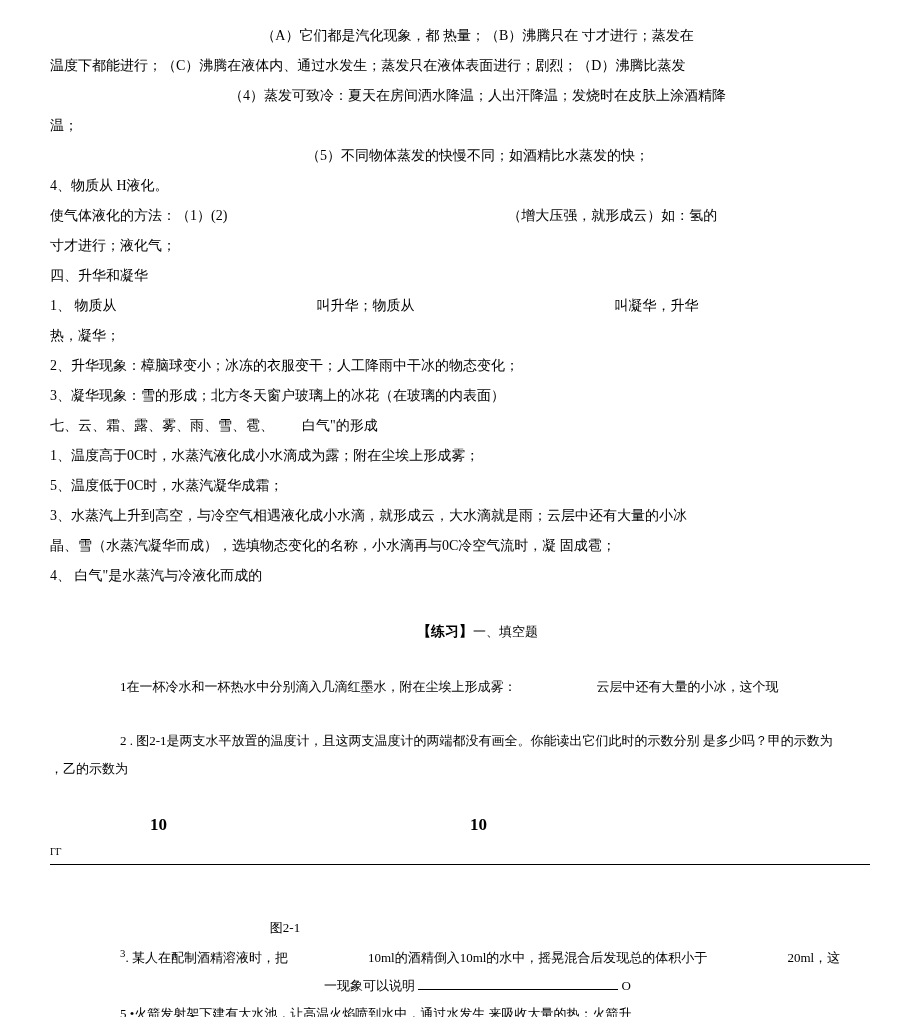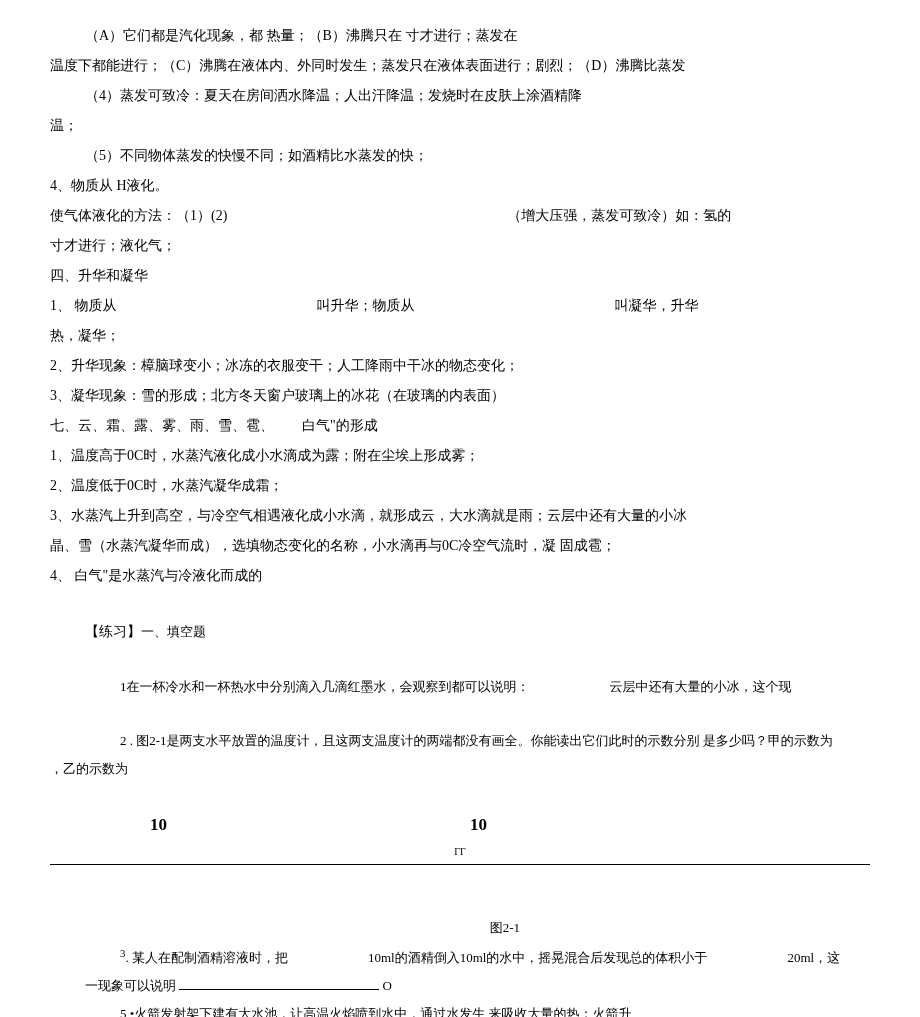--- a/index.html
+++ b/index.html
@@ -10,108 +10,109 @@
       margin: 0;
       padding: 20px 50px;
       background: #fff;
       width: 820px;
     }
     .line {
       margin: 2px 0;
     }
     .indent-1 {
       padding-left: 35px;
+      text-align: center;
     }
     .indent-2 {
       padding-left: 70px;
     }
     .gap {
       display: inline-block;
       width: 200px;
     }
     .gap-sm {
       display: inline-block;
       width: 80px;
     }
     .gap-lg {
       display: inline-block;
       width: 280px;
     }
     .exercise-label {
-      font-weight: normal;
+      font-weight: bold;
     }
     .spacer {
       height: 24px;
     }
     .num-row {
       display: flex;
       font-weight: bold;
       font-size: 17px;
       padding: 0 30px;
     }
     .num-left { flex: 0 0 auto; padding-left: 70px; }
     .num-right { flex: 1; text-align: center; padding-right: 50px;}
     .hr-line {
       border: none;
       border-top: 1px solid #000;
       margin: 2px 0;
     }
-    .tc { font-size: 10px; text-align: center; }
+    .tc { font-size: 10px; text-align: left; }
     .caption {
-      text-align: right;
+      text-align: center;
       font-size: 12px;
       padding-right: 350px;
     }
     .fill-blank {
       border-bottom: 1px solid #000;
       display: inline-block;
       min-width: 200px;
       height: 1em;
     }
     .sm {
       font-size: 13px;
     }
   </style>
 </head>
 <body>
 
 <div class="line indent-1">（A）它们都是汽化现象，都 热量；（B）沸腾只在 寸才进行；蒸发在</div>
-<div class="line">温度下都能进行；（C）沸腾在液体内、外同时发生；蒸发只在液体表面进行；剧烈；（D）沸腾比蒸发</div>
+<div class="line">温度下都能进行；（C）沸腾在液体内、通过水发生；蒸发只在液体表面进行；剧烈；（D）沸腾比蒸发</div>
 <div class="line indent-1">（4）蒸发可致冷：夏天在房间洒水降温；人出汗降温；发烧时在皮肤上涂酒精降</div>
 <div class="line">温；</div>
 <div class="line indent-1">（5）不同物体蒸发的快慢不同；如酒精比水蒸发的快；</div>
 <div class="line">4、物质从 H液化。</div>
 <div class="line">
-  <span>使气体液化的方法：（1）(2)</span><span class="gap-lg"></span><span>（增大压强，蒸发可致冷）如：氢的</span>
+  <span>使气体液化的方法：（1）(2)</span><span class="gap-lg"></span><span>（增大压强，就形成云）如：氢的</span>
 </div>
 <div class="line">寸才进行；液化气；</div>
 <div class="line">四、升华和凝华</div>
 <div class="line">
   <span>1、 物质从</span><span class="gap"></span><span>叫升华；物质从</span><span class="gap"></span><span>叫凝华，升华</span>
 </div>
 <div class="line">热，凝华；</div>
 <div class="line">2、升华现象：樟脑球变小；冰冻的衣服变干；人工降雨中干冰的物态变化；</div>
 <div class="line">3、凝华现象：雪的形成；北方冬天窗户玻璃上的冰花（在玻璃的内表面）</div>
 <div class="line">七、云、霜、露、雾、雨、雪、雹、　　白气"的形成</div>
 <div class="line">1、温度高于0C时，水蒸汽液化成小水滴成为露；附在尘埃上形成雾；</div>
-<div class="line">2、温度低于0C时，水蒸汽凝华成霜；</div>
+<div class="line">5、温度低于0C时，水蒸汽凝华成霜；</div>
 <div class="line">3、水蒸汽上升到高空，与冷空气相遇液化成小水滴，就形成云，大水滴就是雨；云层中还有大量的小冰</div>
 <div class="line">晶、雪（水蒸汽凝华而成），选填物态变化的名称，小水滴再与0C冷空气流时，凝 固成雹；</div>
 <div class="line">4、 白气"是水蒸汽与冷液化而成的</div>
 
 <div class="spacer"></div>
 
 <div class="line indent-1">
   <span class="exercise-label">【练习】</span><span class="sm">一、填空题</span>
 </div>
 
 <div class="spacer"></div>
 
 <div class="line indent-2 sm">
-  <span>1在一杯冷水和一杯热水中分别滴入几滴红墨水，会观察到都可以说明：</span><span class="gap-sm"></span><span>云层中还有大量的小冰，这个现</span>
+  <span>1在一杯冷水和一杯热水中分别滴入几滴红墨水，附在尘埃上形成雾：</span><span class="gap-sm"></span><span>云层中还有大量的小冰，这个现</span>
 </div>
 
 <div class="spacer"></div>
 
 <div class="line indent-2 sm">2 . 图2-1是两支水平放置的温度计，且这两支温度计的两端都没有画全。你能读出它们此时的示数分别 是多少吗？甲的示数为</div>
 <div class="line sm">，乙的示数为</div>
 
 <div class="spacer"></div>
 
 <div class="num-row">

